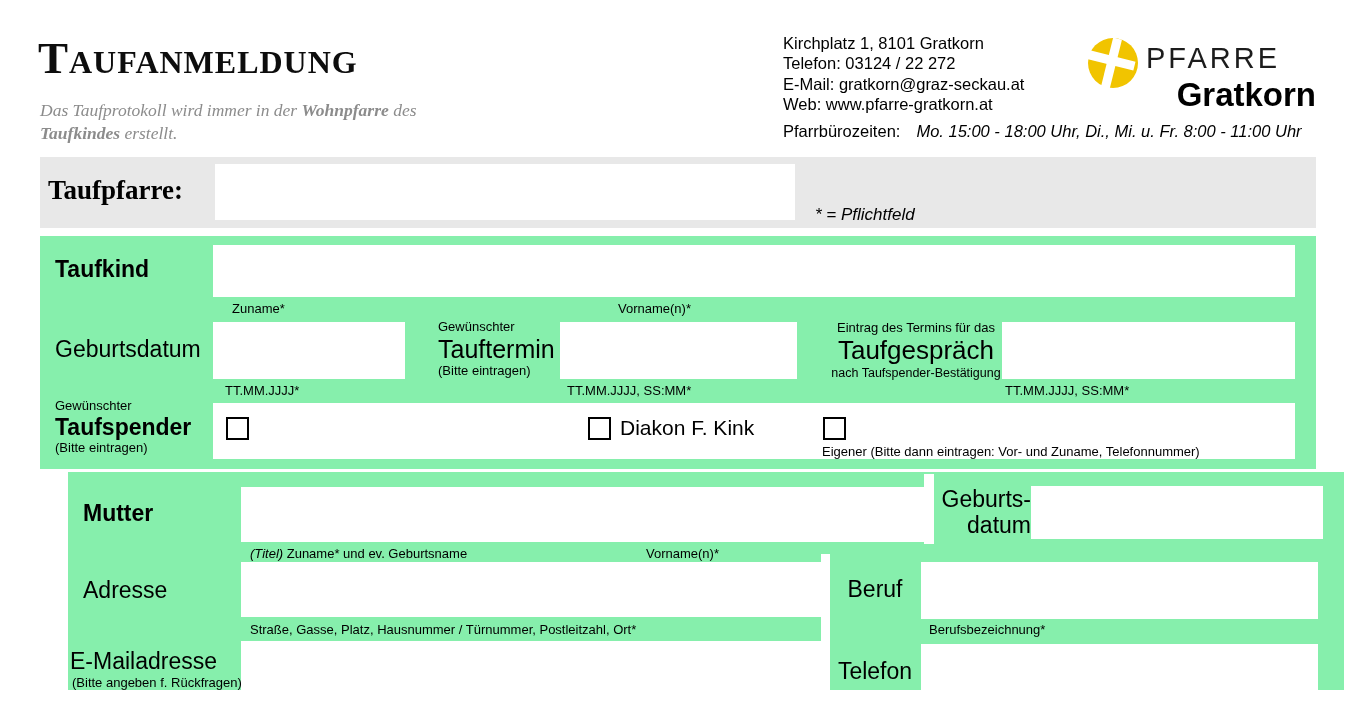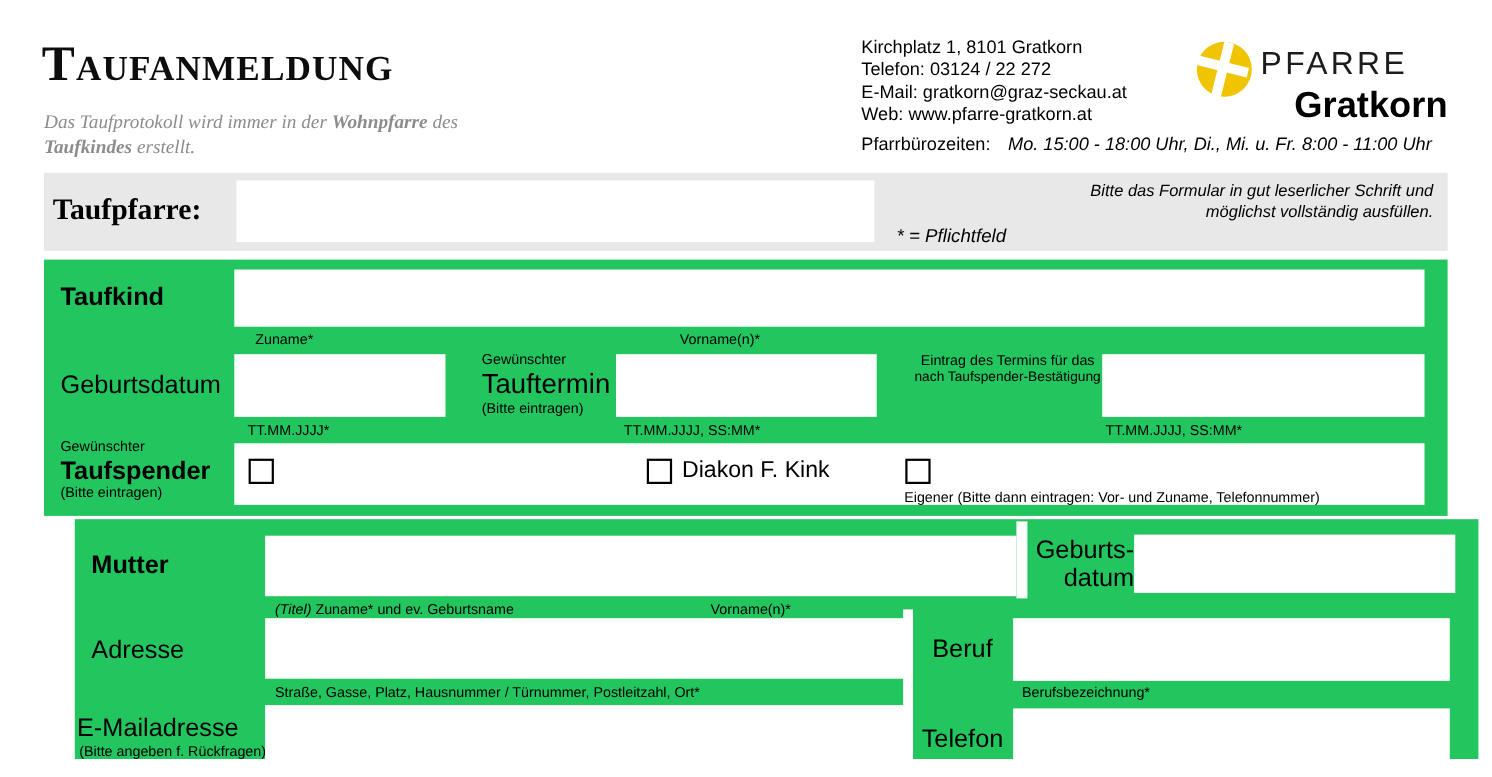--- a/index.html
+++ b/index.html
@@ -22,21 +22,21 @@
   .office { font-size:16.5px; }
   .office .val { margin-left:16px;font-style:italic; }
 
   
   .graybar { left:40px; top:157px; width:1276px; height:71px; background:#e8e8e8; }
   .taufpfarre-label { font-family:"Liberation Serif", serif; font-weight:bold; font-size:27px; }
   .note-italic { font-style:italic; font-size:17px; }
   .instruction { font-style:italic; font-size:15px; text-align:right; width:330px; line-height:1.28; }
 
   
-  .ysec { background:#22c55e; width:1276px; left:40px; }
+  .ysec { background:#86efac; width:1276px; left:40px; }
   .biglabel  { font-size:23px; }
   .boldlabel { font-size:23px; font-weight:bold; }
   .hint { font-size:13px; line-height:1.15; }
   .hint .it { font-style:italic; }
   .midlabel { font-size:25px; }
   .center { text-align:center; }
   .right { text-align:right; }
   .nowrap { white-space:nowrap; }
 
   .field { position:absolute; background:#fff; border:none; outline:none;
@@ -80,21 +80,20 @@
   <div class="abs logo-text2" style="left:1100px; top:76px;">Gratkorn</div>
 
   <div class="abs office" style="left:783px; top:122px;">
     <span>Pfarrbürozeiten:</span><span class="val">Mo. 15:00 - 18:00 Uhr, Di., Mi. u. Fr. 8:00 - 11:00 Uhr</span>
   </div>
 
   <div class="abs graybar">
     <div class="abs taufpfarre-label" style="left:8px; top:18px;">Taufpfarre:</div>
     <input class="field" style="left: 175px; top: 7px; width: 580px; height: 56px;" type="text" value="">
     <div class="abs note-italic" style="left:775px; top:48px;">* = Pflichtfeld</div>
-    <div class="abs instruction" style="right:13px; top:7px;">Bitte das Formular in gut leserlicher Schrift und möglichst vollständig ausfüllen.</div>
   </div>
 
   <div class="abs ysec" style="top:236px; height:233px;">
     <div class="abs boldlabel" style="left:15px; top:20px;">Taufkind</div>
     <input class="field" style="left: 173px; top: 9px; width: 1082px; height: 52px;" type="text" value="">
     <div class="abs hint" style="left:192px; top:66px;">Zuname*</div>
     <div class="abs hint" style="left:578px; top:66px;">Vorname(n)*</div>
 
     <div class="abs biglabel" style="left:15px; top:100px;">Geburtsdatum</div>
     <input class="field" style="left: 173px; top: 86px; width: 192px; height: 57px;" type="text" value="">
@@ -103,20 +102,21 @@
     <div class="abs" style="left:398px; top:84px;">
       <div class="hint">Gewünschter</div>
       <div class="midlabel">Tauftermin</div>
       <div class="hint">(Bitte eintragen)</div>
     </div>
     <input class="field" style="left: 520px; top: 86px; width: 237px; height: 57px;" type="text" value="">
     <div class="abs hint" style="left:527px; top:148px;">TT.MM.JJJJ, SS:MM*</div>
 
     <div class="abs center" style="left:790px; top:84px; width:172px;">
       <div class="tg-pre nowrap">Eintrag des Termins für das</div>
+      <div class="tg-main nowrap">Taufgespräch</div>
       <div class="tg-post nowrap">nach Taufspender-Bestätigung</div>
     </div>
     <input class="field" style="left: 962px; top: 86px; width: 293px; height: 57px;" type="text" value="">
     <div class="abs hint" style="left:965px; top:148px;">TT.MM.JJJJ, SS:MM*</div>
 
     <div class="abs" style="left:15px; top:163px;">
       <div class="hint">Gewünschter</div>
       <div class="boldlabel">Taufspender</div>
       <div class="hint">(Bitte eintragen)</div>
     </div>

